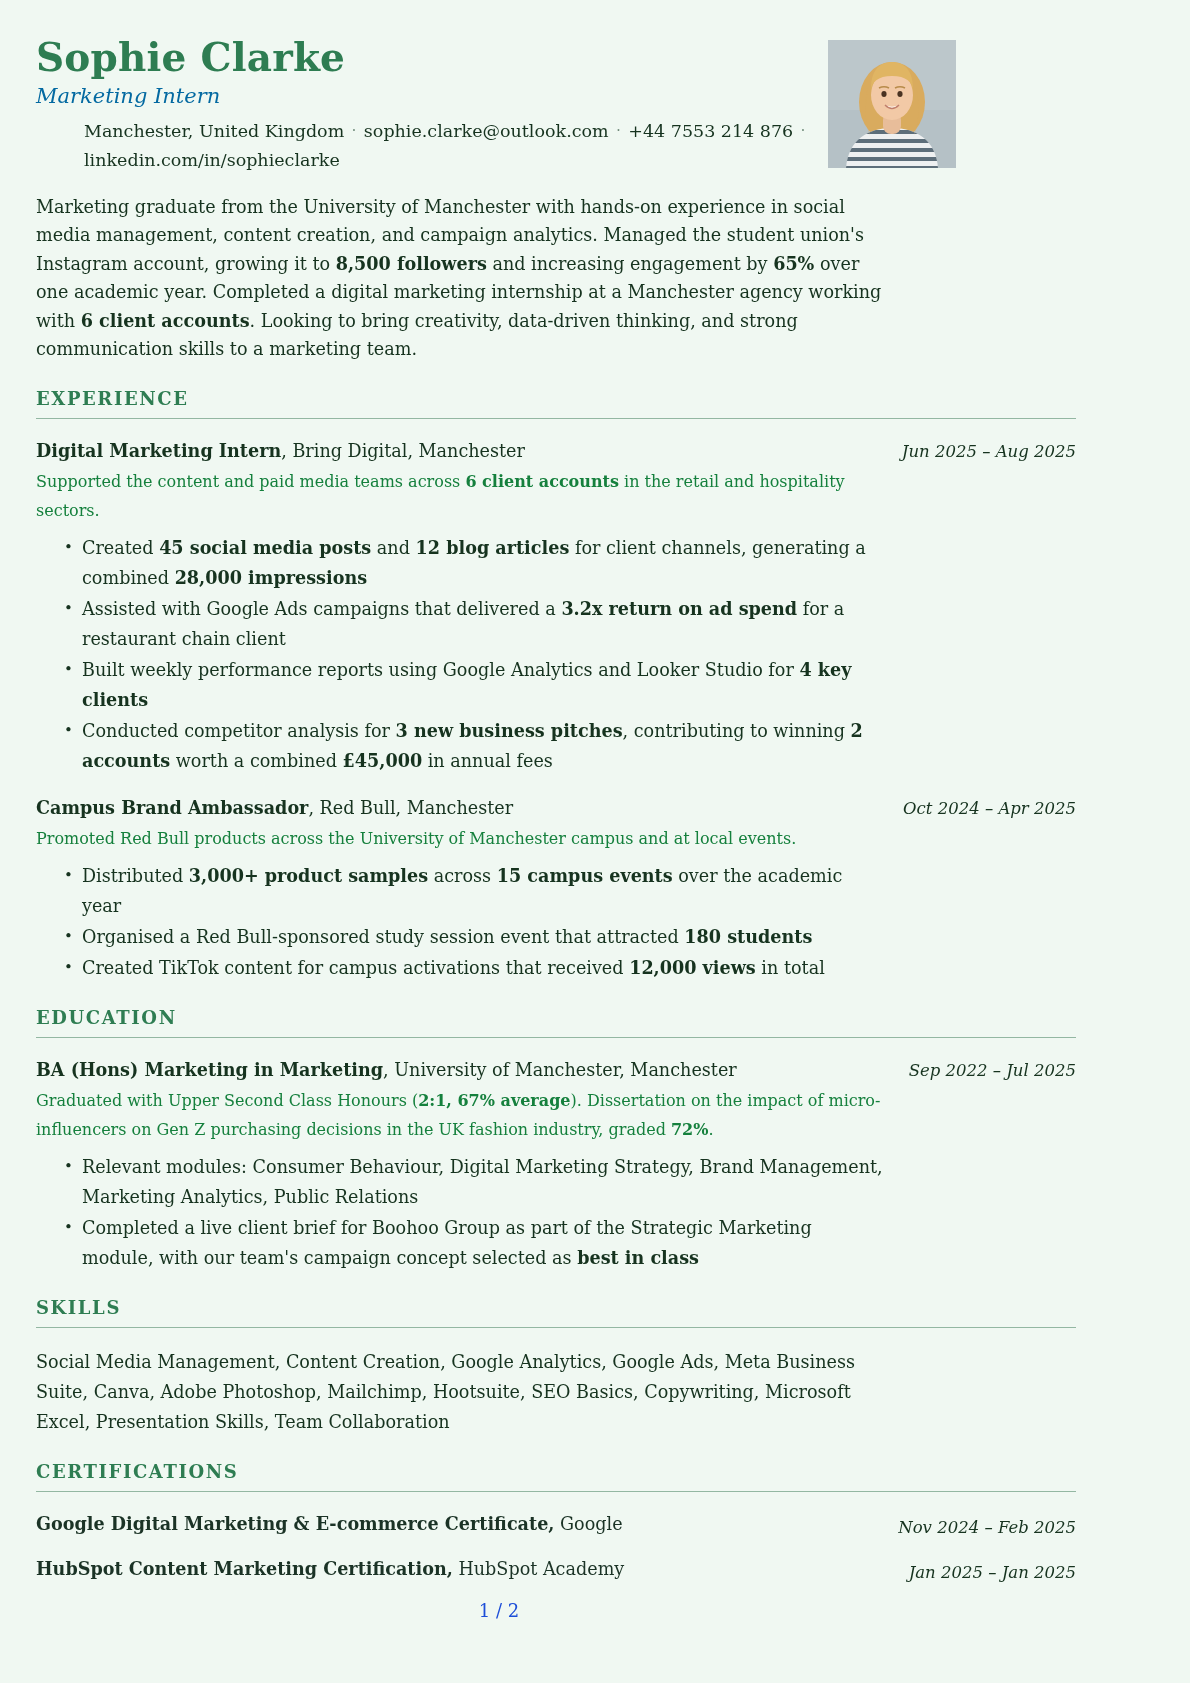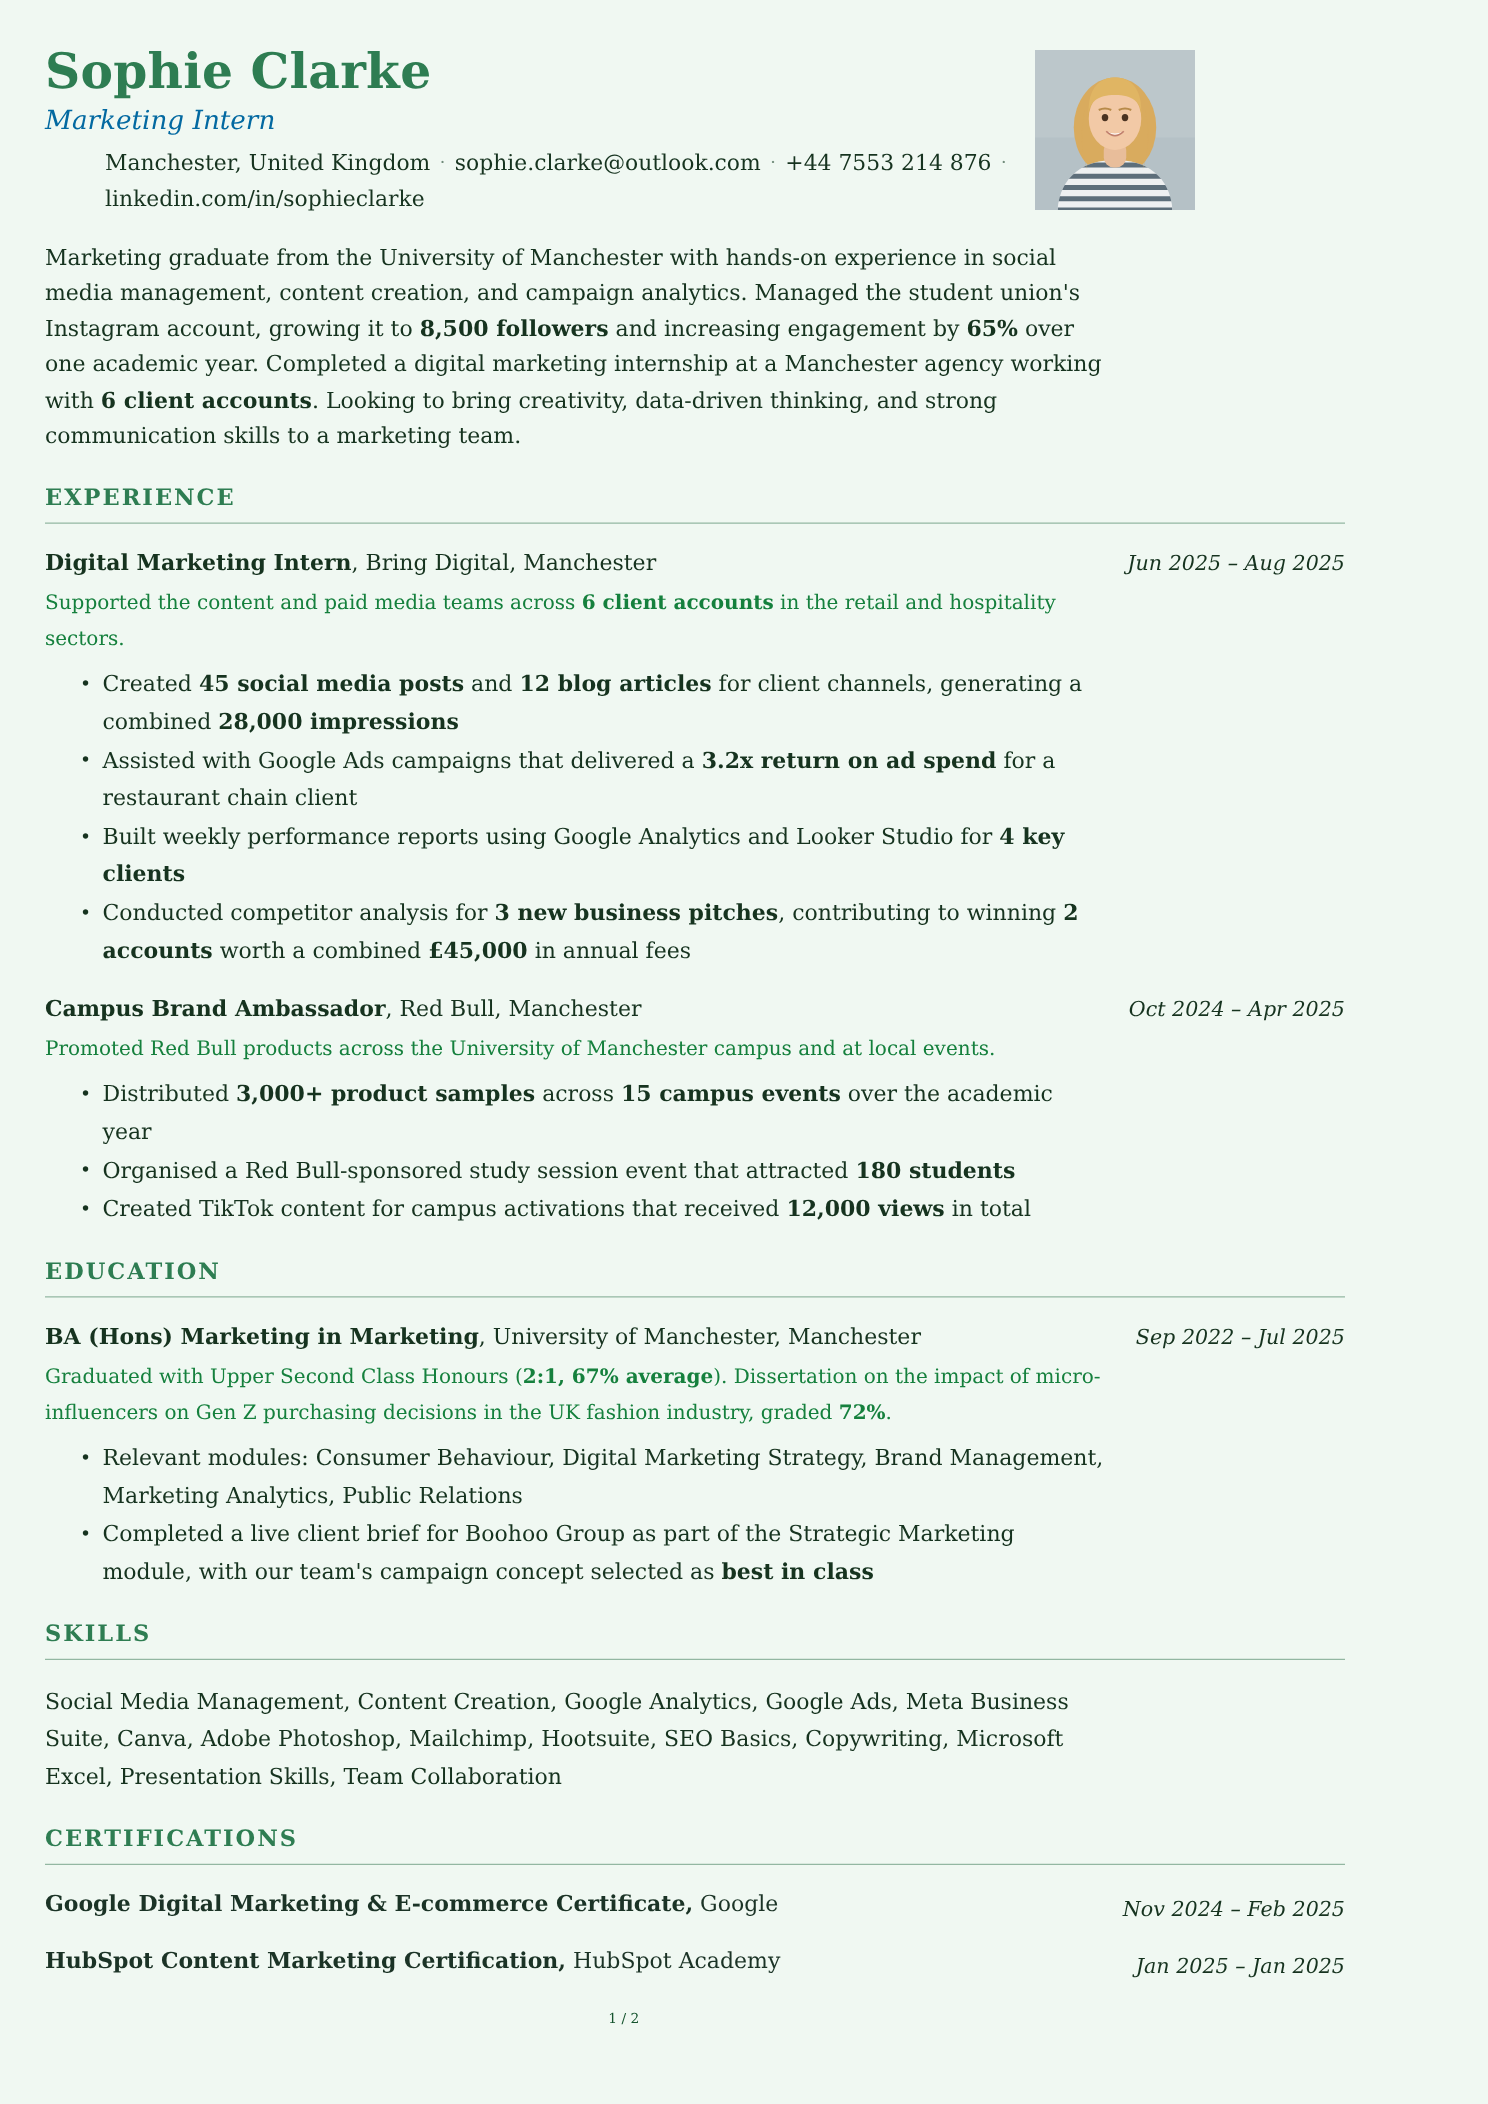--- a/index.html
+++ b/index.html
@@ -165,22 +165,22 @@
   .cert-name { font-size: 17.6px; line-height: 26px; }
   .cert-name .title { font-weight: bold; }
 
   
   .footer {
     position: absolute;
     left: 0;
     right: 0;
     bottom: 62px;
     text-align: center;
-    font-size: 11px;
-    color: #14532d;
+    font-size: 18px;
+    color: #1d4ed8;
   }
 </style>
 </head>
 <body>
 
 <div class="page">
 
   <div class="header">
     <h1 class="name">Sophie Clarke</h1>
     <div class="job-title">Marketing Intern</div>

